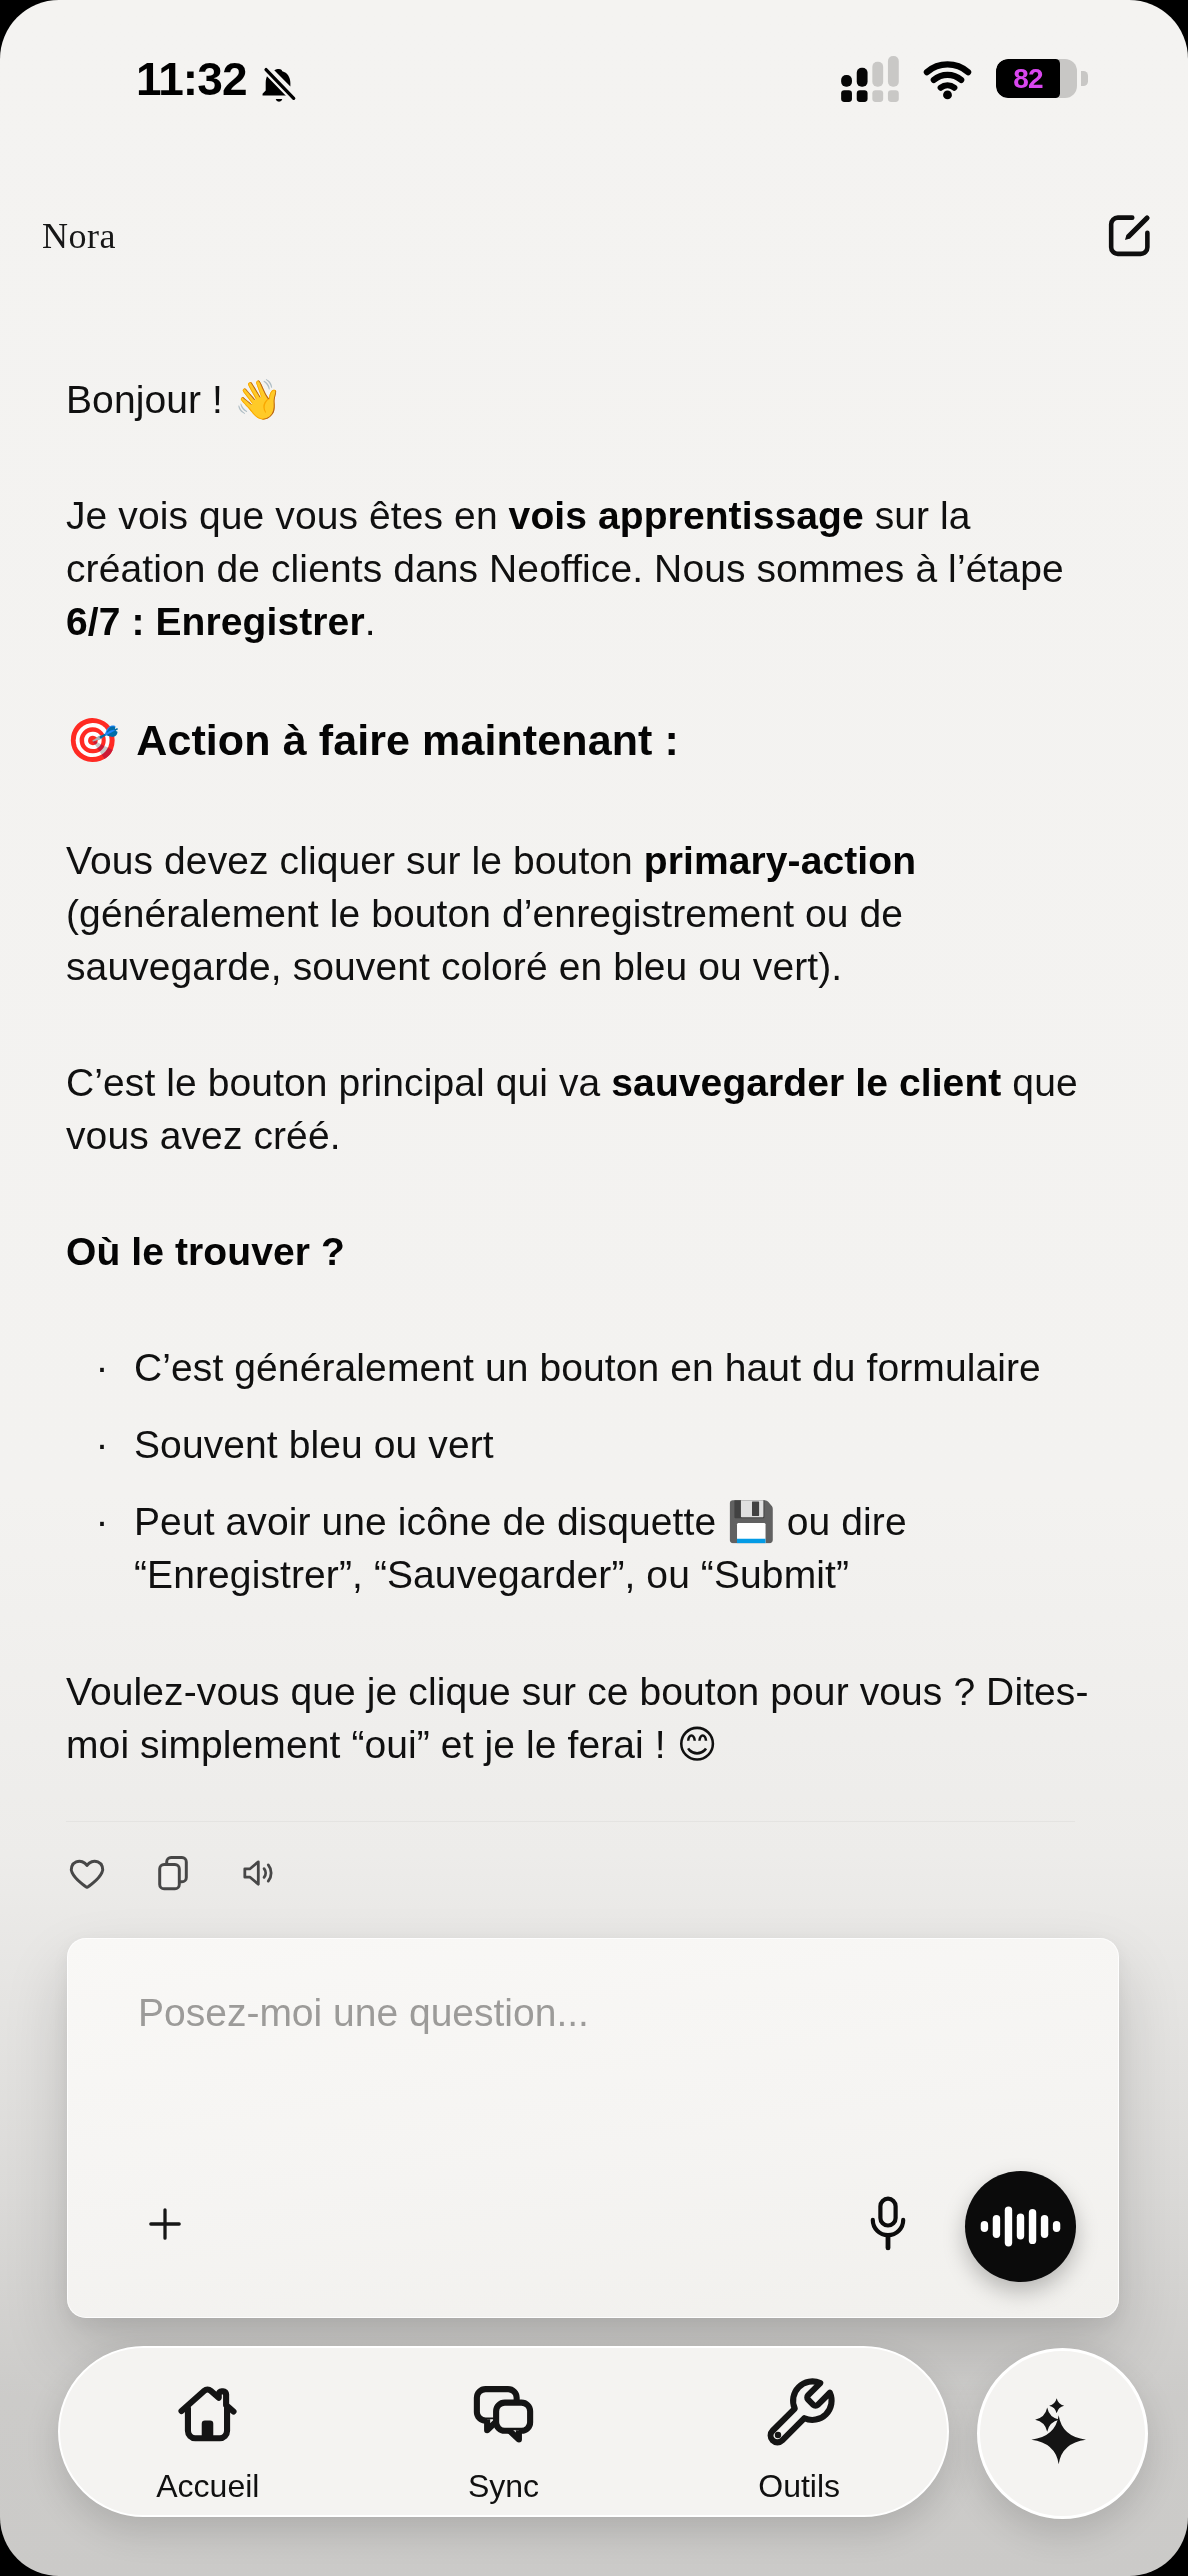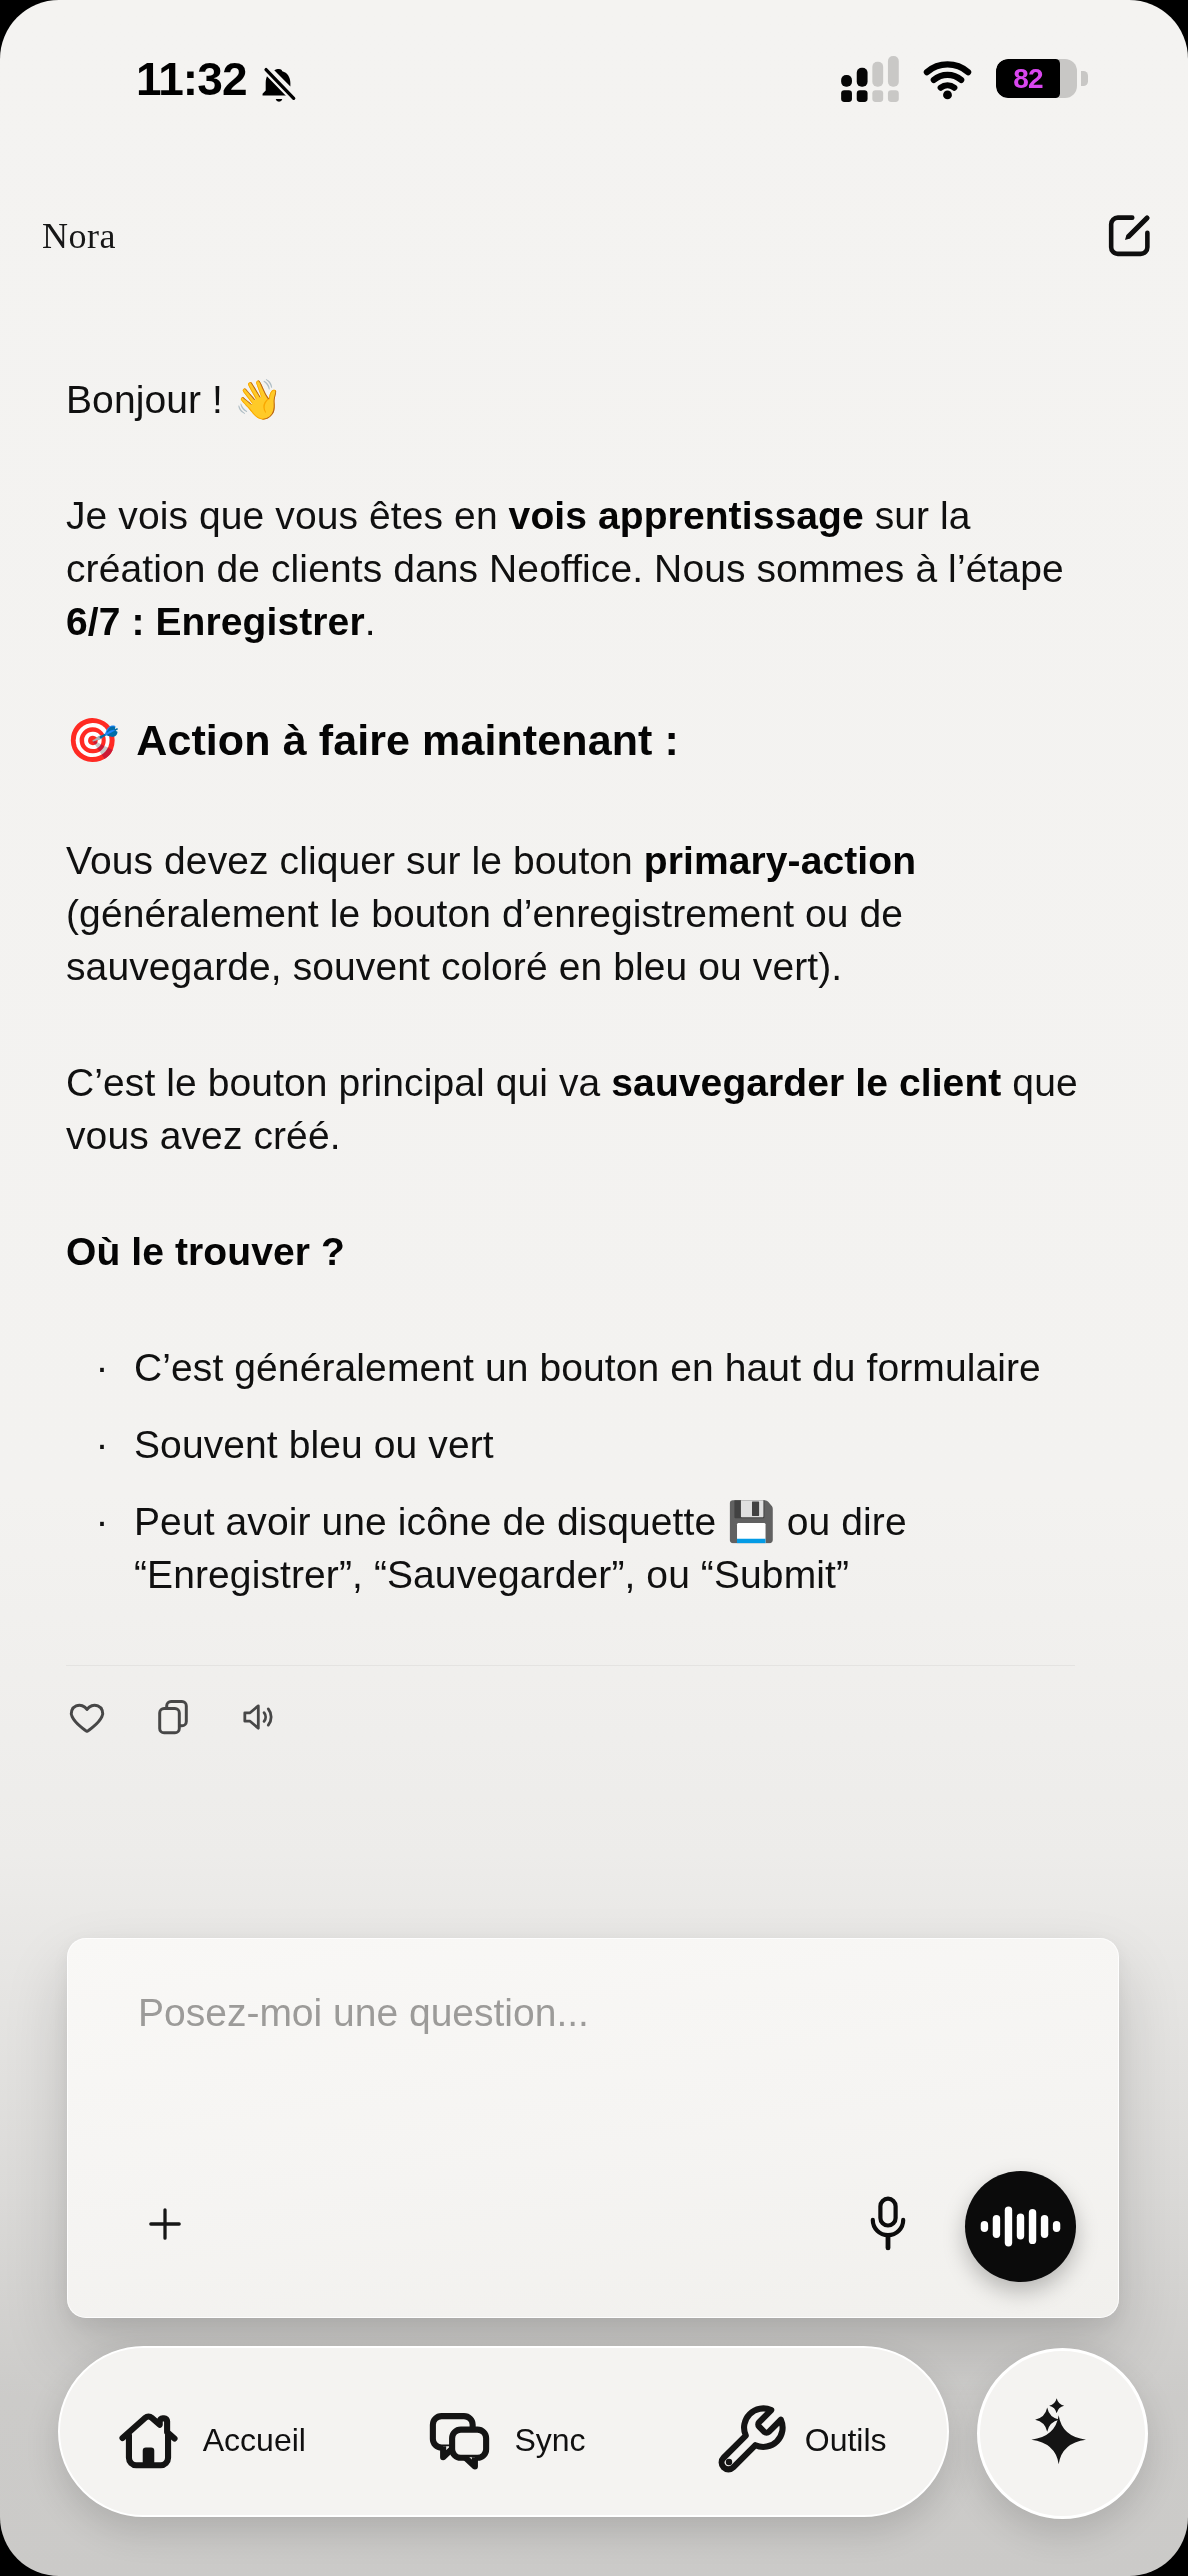--- a/index.html
+++ b/index.html
@@ -55,21 +55,21 @@
   .plus-btn{position:absolute;left:74px;bottom:70px;width:46px;height:46px;cursor:pointer}
   .mic-btn{position:absolute;right:208px;bottom:61px;width:44px;height:61px;cursor:pointer}
   .voice-btn{position:absolute;right:42px;bottom:35px;width:111px;height:111px;border-radius:50%;
     background:#0b0b0b;display:flex;align-items:center;justify-content:center;cursor:pointer;
     box-shadow:0 9.2px 22px rgba(0,0,0,.25)}
   
   .nav-pill{position:absolute;left:58px;top:2346px;width:891px;height:171px;box-sizing:border-box;
     border-radius:86px;background:#f4f3f1;border:2.8px solid #fff;
     box-shadow:0 14.7px 35px rgba(0,0,0,.14);
     display:grid;grid-template-columns:1fr 1fr 1fr}
-  .nav-item{display:flex;flex-direction:row;align-items:center;justify-content:center;
+  .nav-item{display:flex;flex-direction:column;align-items:center;justify-content:center;
     gap:16px;padding-top:17px;cursor:pointer}
   .nav-icon{width:77px;height:77px}
   .nav-label{font-size:32px;line-height:37px;color:#101010}
   .assist-btn{position:absolute;left:977px;top:2348px;width:171px;height:171px;box-sizing:border-box;
     border-radius:50%;background:#f4f3f1;border:3.7px solid #fff;
     box-shadow:0 14.7px 35px rgba(0,0,0,.14);
     display:flex;align-items:center;justify-content:center;cursor:pointer}
 </style>
 </head>
 <body>
@@ -153,20 +153,21 @@
       <div class="bullet">
         <span class="marker">·</span>
         <span>Souvent bleu ou vert</span>
       </div>
       <div class="bullet">
         <span class="marker">·</span>
         <span>Peut avoir une icône de disquette 💾 ou dire “Enregistrer”, “Sauvegarder”, ou “Submit”</span>
       </div>
     </div>
 
+    <p style="margin-bottom:0">Voulez-vous que je clique sur ce bouton pour vous ? Dites-moi simplement “oui” et je le ferai ! 😊</p>
 
     <hr class="divider">
 
     <div class="msg-actions">
       <span class="msg-action">
         <svg width="42" height="42" viewBox="0 0 24 24">
           <path d="M12 20.2c-.3-.1-6.6-4.2-8.5-8.4-1.1-2.4-.2-5.1 2.3-6.1a5 5 0 0 1 6.2 2 5 5 0 0 1 6.2-2c2.5 1 3.4 3.7 2.3 6.1-1.9 4.2-8.2 8.3-8.5 8.4z" fill="none" stroke="#474747" stroke-width="1.7" stroke-linejoin="round"></path>
         </svg>
       </span>
       <span class="msg-action">

